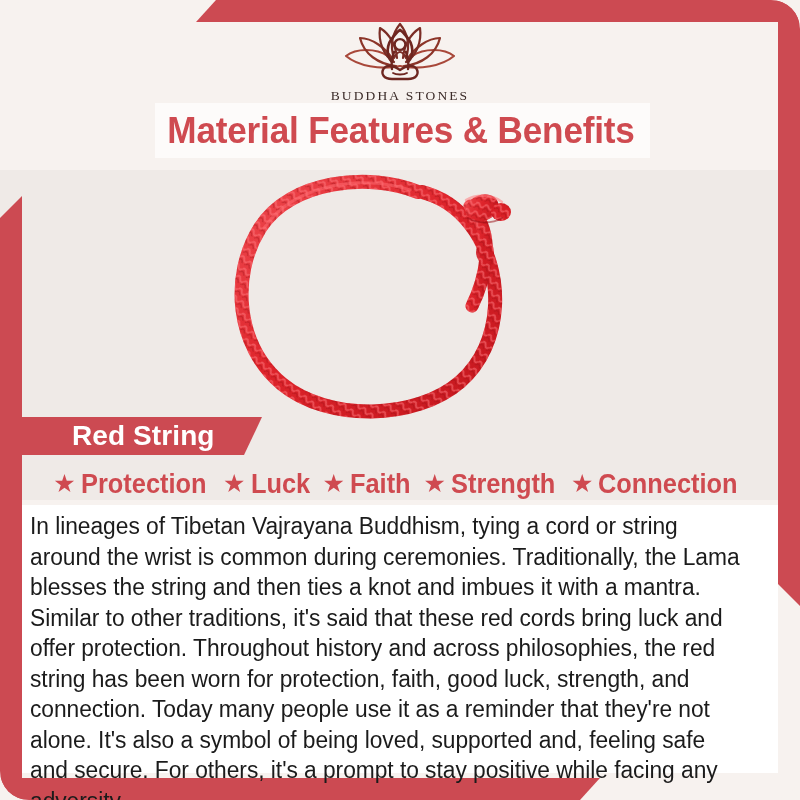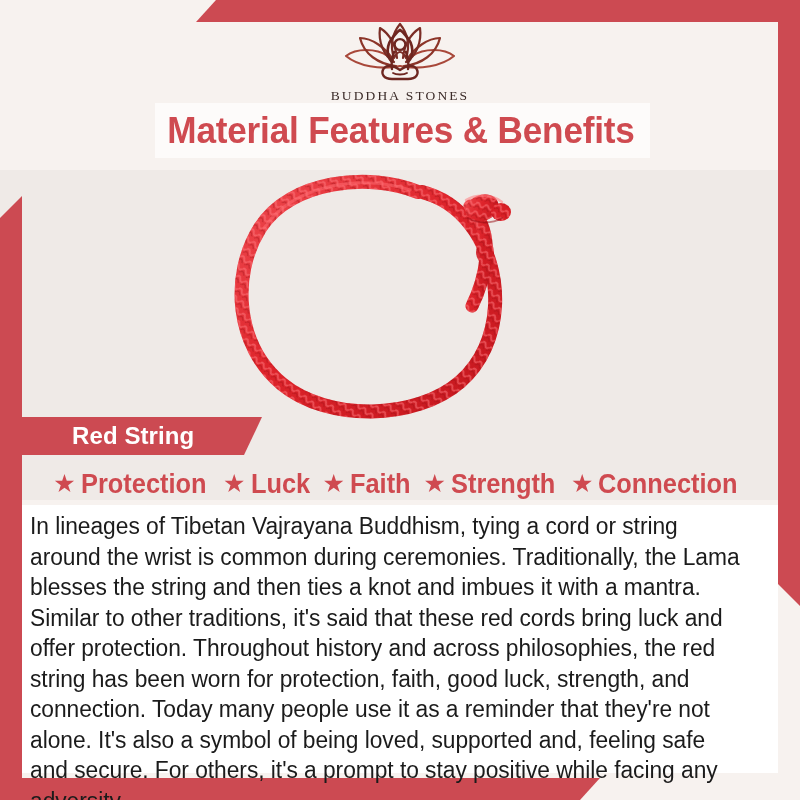--- a/index.html
+++ b/index.html
@@ -13,20 +13,21 @@
     font-family: "Liberation Sans", sans-serif;
     background: #f7f2ef;
   }
 
   #poster {
     position: relative;
     width: 800px;
     height: 800px;
     background: #f7f2ef;
     overflow: hidden;
+    border-radius: 29px;
   }
 
   
   .bg-top {
     position: absolute;
     left: 0; top: 0;
     width: 800px; height: 170px;
     background: #f7f2ef;
   }
   .bg-mid {
@@ -130,21 +131,21 @@
     background: #cc4a52;
     clip-path: polygon(0 0, 240px 0, 222px 38px, 0 38px);
     display: flex;
     align-items: center;
   }
   .ribbon-label {
     margin-left: 50px;
     color: #ffffff;
     font-family: "Liberation Sans Narrow", "Liberation Sans", sans-serif;
     font-weight: 700;
-    font-size: 24px;
+    font-size: 28px;
     letter-spacing: 0.1px;
     white-space: nowrap;
   }
 
   
   .benefits {
     position: absolute;
     left: 22px; top: 463px;
     width: 756px; height: 42px;
     display: flex;

